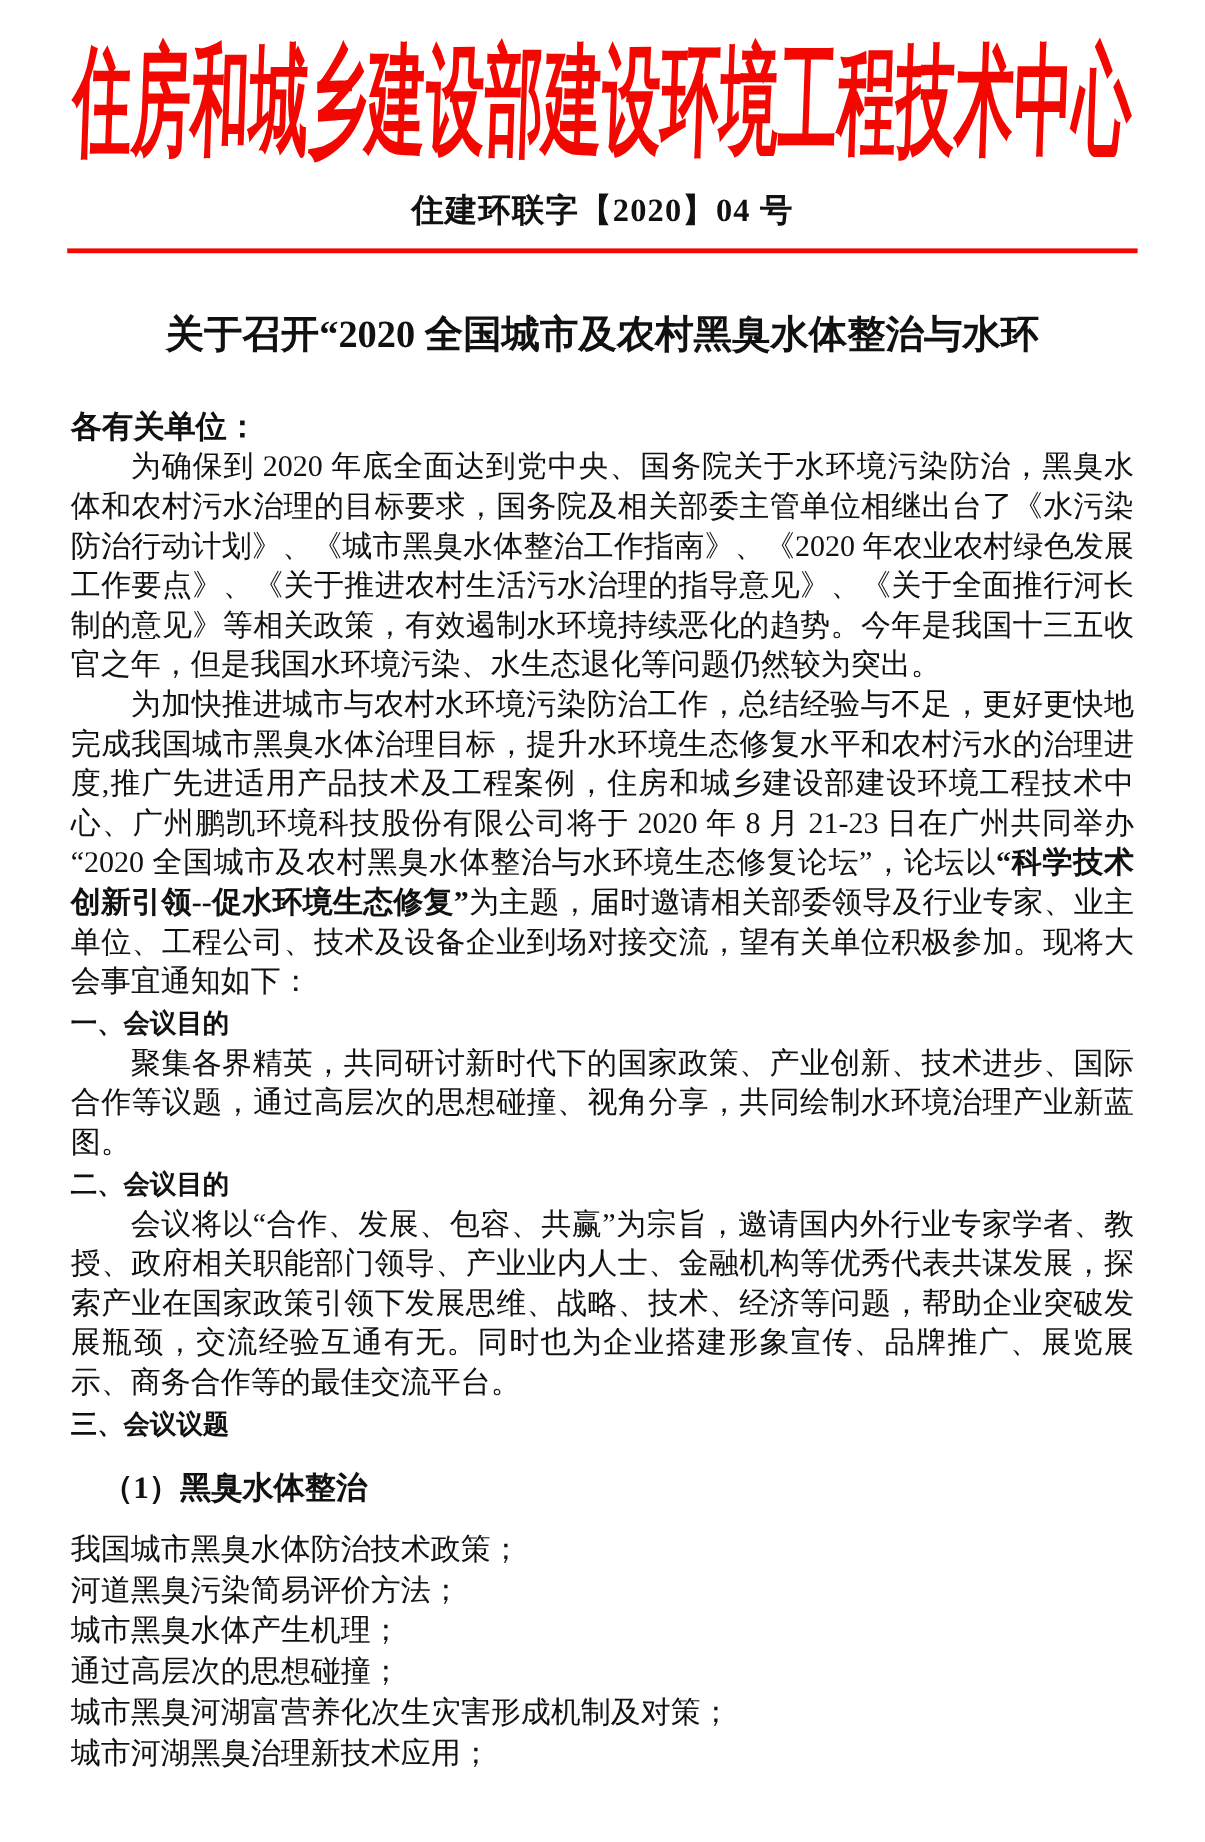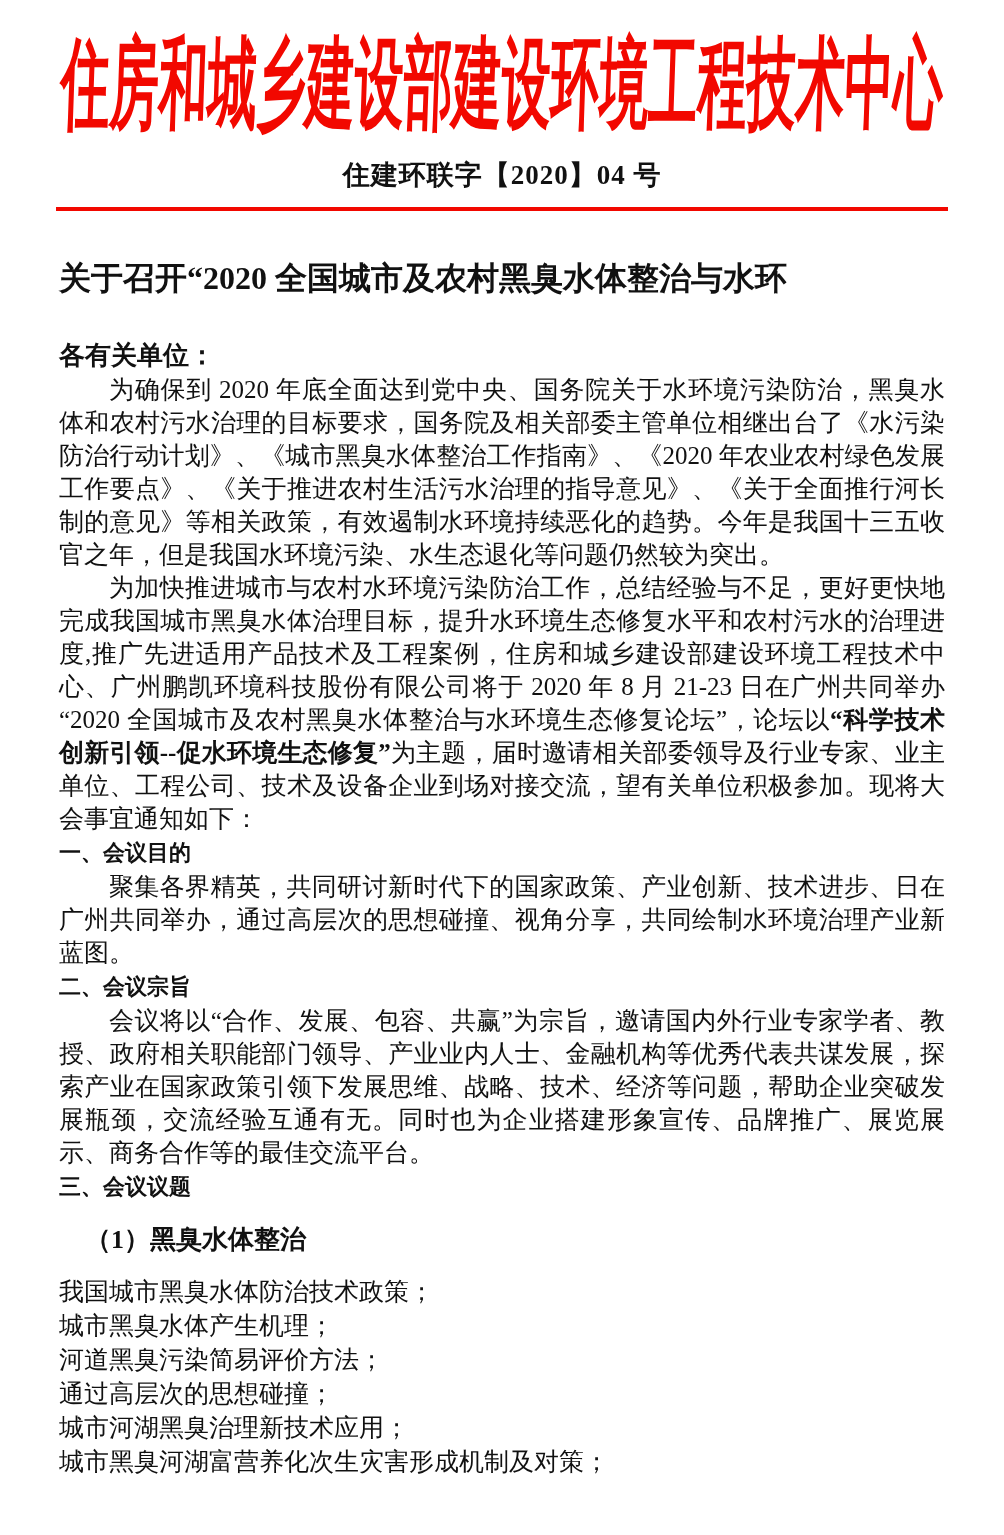--- a/index.html
+++ b/index.html
@@ -38,20 +38,21 @@
   }
   .red-rule {
     margin:16px 56px 0 56px;
     height:4px;
     background:var(--accent);
   }
   
   main { padding:0 59px; }
   .doc-title {
     margin:44px 0 0 0;
+    text-align:center;
     font-size:32px; font-weight:700;
     line-height:46px;
   }
   .salutation {
     margin:38px 0 0 0;
     font-size:26px; font-weight:700;
     line-height:34px;
   }
   .para {
     margin:0;
@@ -94,29 +95,29 @@
 
     <h2 class="doc-title"><span>关于召开“2020 全国城市及农村黑臭水体整治与水环</span><br></h2>
 
     <p class="salutation">各有关单位：</p>
 
     <p class="para">为确保到 2020 年底全面达到党中央、国务院关于水环境污染防治，黑臭水体和农村污水治理的目标要求，国务院及相关部委主管单位相继出台了《水污染防治行动计划》、《城市黑臭水体整治工作指南》、《2020 年农业农村绿色发展工作要点》、《关于推进农村生活污水治理的指导意见》、《关于全面推行河长制的意见》等相关政策，有效遏制水环境持续恶化的趋势。今年是我国十三五收官之年，但是我国水环境污染、水生态退化等问题仍然较为突出。</p>
 
     <p class="para"><span>为加快推进城市与农村水环境污染防治工作，总结经验与不足，更好更快地完成我国城市黑臭水体治理目标，提升水环境生态修复水平和农村污水的治理进度,推广先进适用产品技术及工程案例，住房和城乡建设部建设环境工程技术中心、广州鹏凯环境科技股份有限公司将于 2020 年 8 月 21-23 日在广州共同举办“2020 全国城市及农村黑臭水体整治与水环境生态修复论坛”，论坛以</span><span class="bold">“科学技术创新引领--促水环境生态修复”</span><span>为主题，届时邀请相关部委领导及行业专家、业主单位、工程公司、技术及设备企业到场对接交流，望有关单位积极参加。现将大会事宜通知如下：</span></p>
 
     <h3 class="sec-heading">一、会议目的</h3>
-    <p class="para">聚集各界精英，共同研讨新时代下的国家政策、产业创新、技术进步、日在广州共同举办，通过高层次的思想碰撞、视角分享，共同绘制水环境治理产业新蓝图。</p>
+    <p class="para">聚集各界精英，共同研讨新时代下的国家政策、产业创新、技术进步、国际合作等议题，通过高层次的思想碰撞、视角分享，共同绘制水环境治理产业新蓝图。</p>
 
-    <h3 class="sec-heading">二、会议宗旨</h3>
+    <h3 class="sec-heading">二、会议目的</h3>
     <p class="para">会议将以“合作、发展、包容、共赢”为宗旨，邀请国内外行业专家学者、教授、政府相关职能部门领导、产业业内人士、金融机构等优秀代表共谋发展，探索产业在国家政策引领下发展思维、战略、技术、经济等问题，帮助企业突破发展瓶颈，交流经验互通有无。同时也为企业搭建形象宣传、品牌推广、展览展示、商务合作等的最佳交流平台。</p>
 
     <h3 class="sec-heading">三、会议议题</h3>
     <h4 class="sub-heading">（1）黑臭水体整治</h4>
 
     <div class="topic">我国城市黑臭水体防治技术政策；</div>
+    <div class="topic">河道黑臭污染简易评价方法；</div>
     <div class="topic">城市黑臭水体产生机理；</div>
-    <div class="topic">河道黑臭污染简易评价方法；</div>
     <div class="topic">通过高层次的思想碰撞；</div>
+    <div class="topic">城市黑臭河湖富营养化次生灾害形成机制及对策；</div>
     <div class="topic">城市河湖黑臭治理新技术应用；</div>
-    <div class="topic">城市黑臭河湖富营养化次生灾害形成机制及对策；</div>
 
   </main>
 </div>
 
 </body></html>

